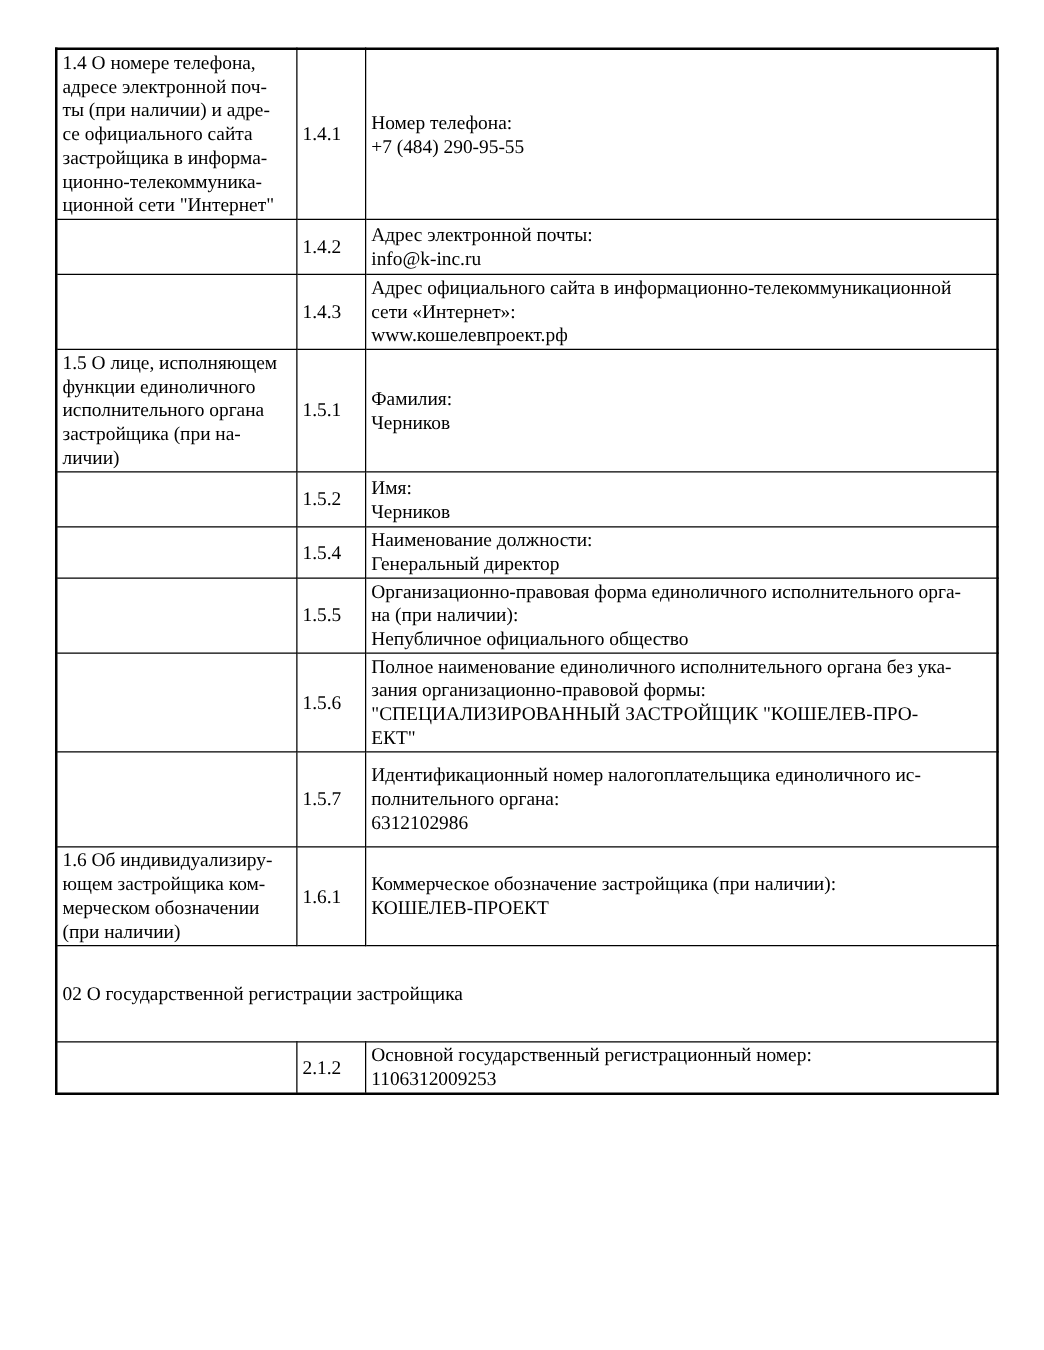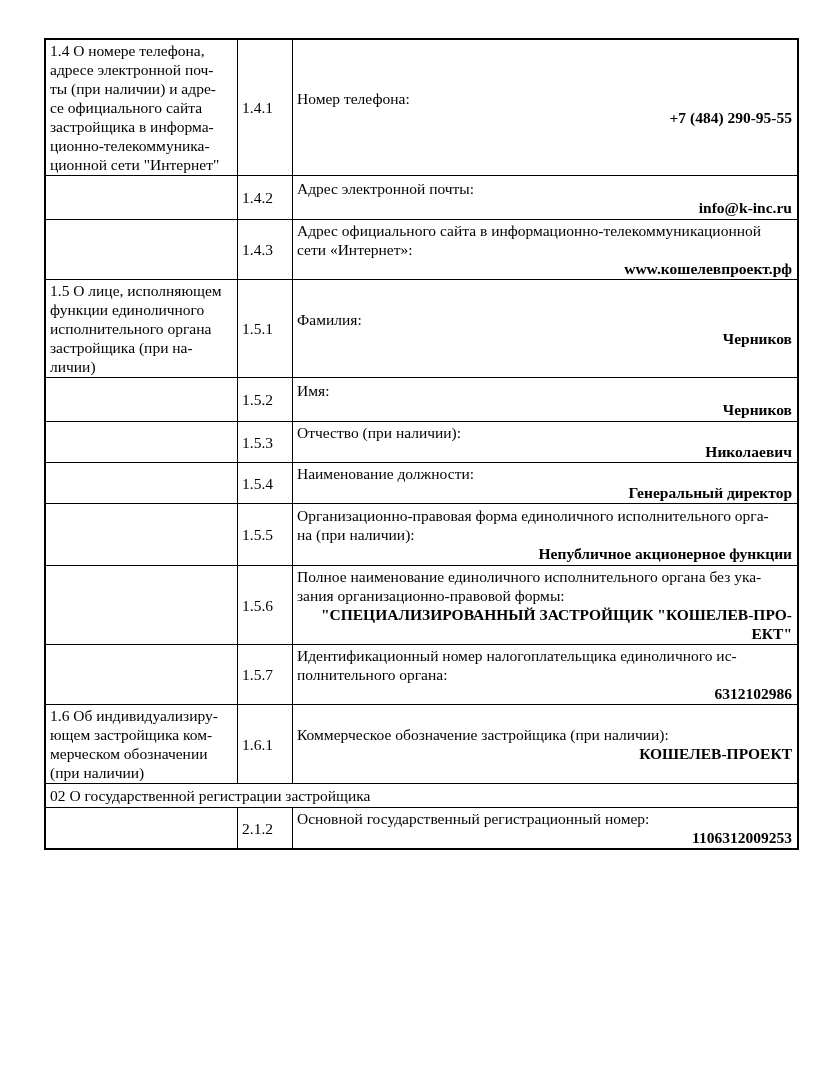--- a/index.html
+++ b/index.html
@@ -32,21 +32,21 @@
     vertical-align: middle;
     padding: 1px 5px 1px 4px;
     font-size: 15.5px;
     line-height: 19px;
     overflow: hidden;
   }
   td.c1 { width: 182px; }
   td.c2 { width: 45px;  }
   td.c3 { width: 495px; }
   .pre { white-space: pre-line; }
-  .val { font-weight: bold; text-align: right; }
+  .val { font-weight: normal; }
   .section-cell { padding: 2px 4px; }
   
   tbody tr:nth-child(1)  { height: 133px; }
   tbody tr:nth-child(2)  { height: 44px; }
   tbody tr:nth-child(3)  { height: 58px; }
   tbody tr:nth-child(4)  { height: 94px; margin-top: 48px; }
   tbody tr:nth-child(5)  { height: 44px; }
   tbody tr:nth-child(6)  { height: 40px; }
   tbody tr:nth-child(7)  { height: 40px; }
   tbody tr:nth-child(8)  { height: 62px; }
@@ -124,51 +124,41 @@
         <td class="c1">
             <div class="pre"></div>
           </td>
         <td class="c2"><span>1.5.2</span></td>
         <td class="c3">
           <div class="pre">Имя:</div>
           <div class="pre val">Черников</div>
         </td>
       </tr>
 
-      <tr>
-        <td class="c1">
-            <div class="pre"></div>
-          </td>
-        <td class="c2"><span>1.5.3</span></td>
-        <td class="c3">
-          <div class="pre">Отчество (при наличии):</div>
-          <div class="pre val">Николаевич</div>
-        </td>
-      </tr>
 
       <tr>
         <td class="c1">
             <div class="pre"></div>
           </td>
         <td class="c2"><span>1.5.4</span></td>
         <td class="c3">
           <div class="pre">Наименование должности:</div>
           <div class="pre val">Генеральный директор</div>
         </td>
       </tr>
 
       <tr>
         <td class="c1">
             <div class="pre"></div>
           </td>
         <td class="c2"><span>1.5.5</span></td>
         <td class="c3">
           <div class="pre">Организационно-правовая форма единоличного исполнительного орга-
 на (при наличии):</div>
-          <div class="pre val">Непубличное акционерное функции</div>
+          <div class="pre val">Непубличное официального общество</div>
         </td>
       </tr>
 
       <tr>
         <td class="c1">
             <div class="pre"></div>
           </td>
         <td class="c2"><span>1.5.6</span></td>
         <td class="c3">
           <div class="pre">Полное наименование единоличного исполнительного органа без ука-

